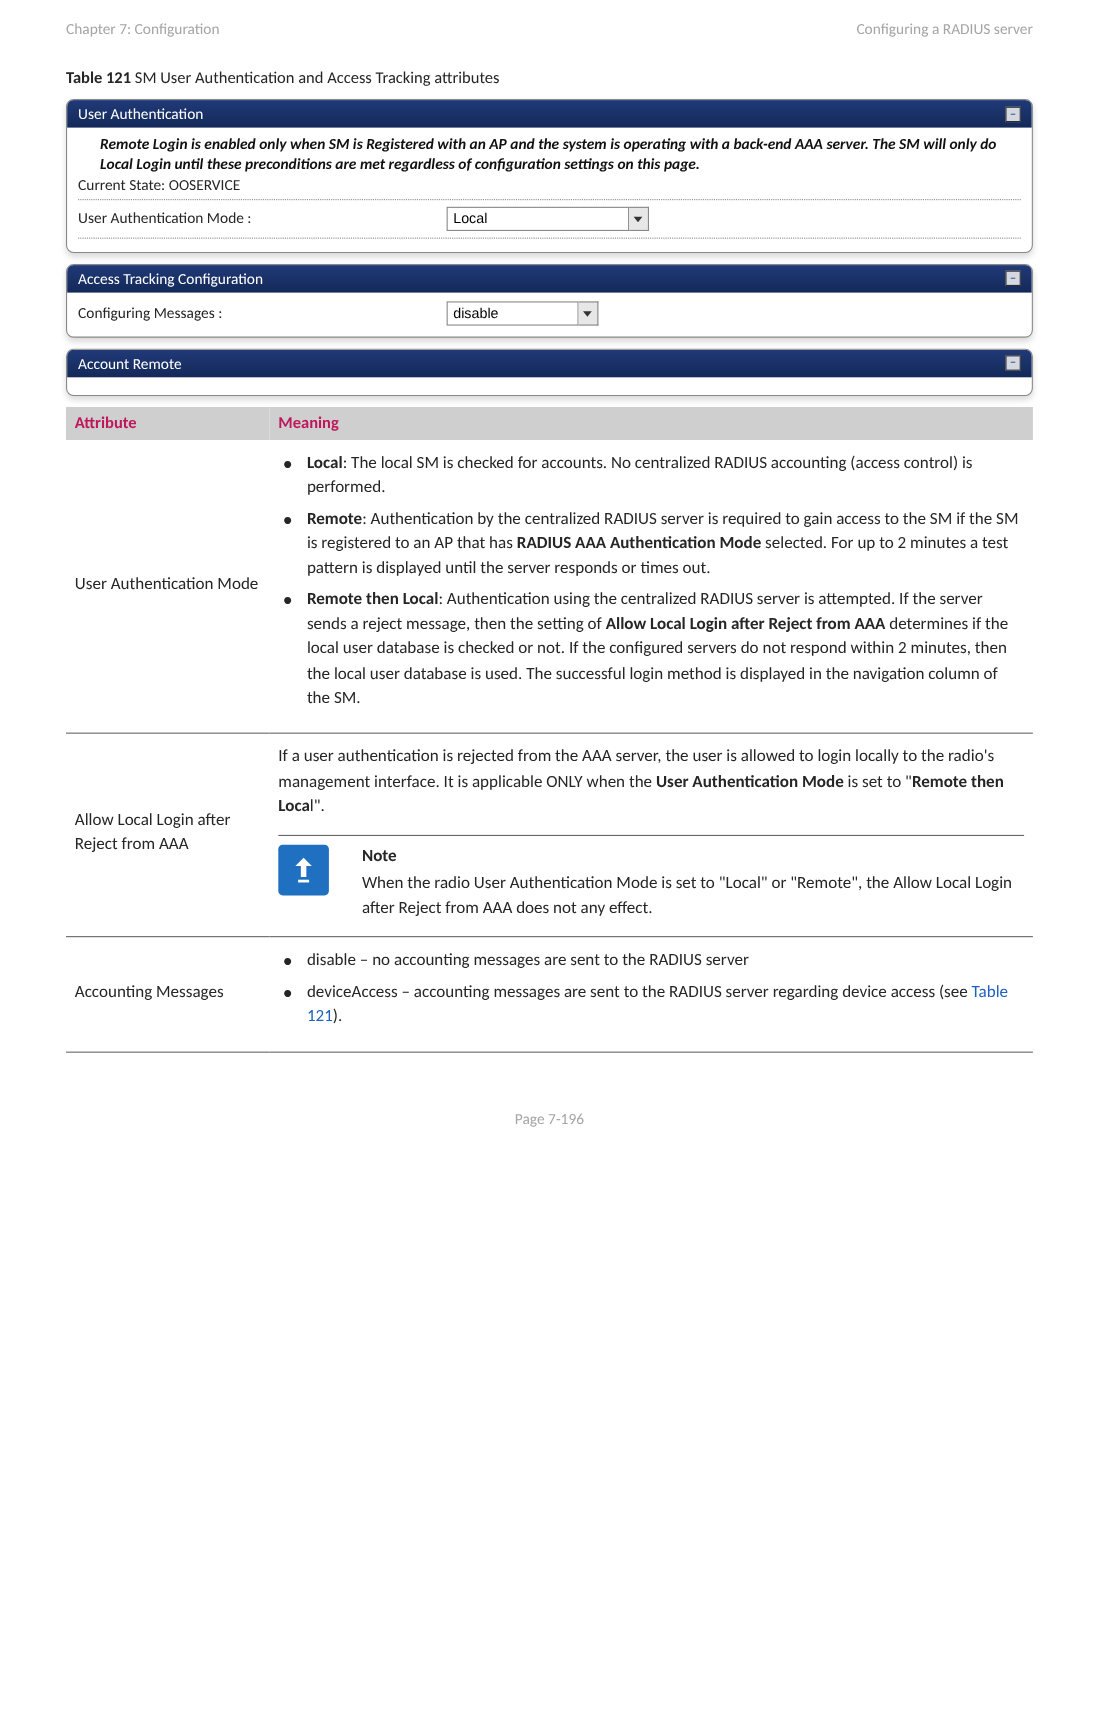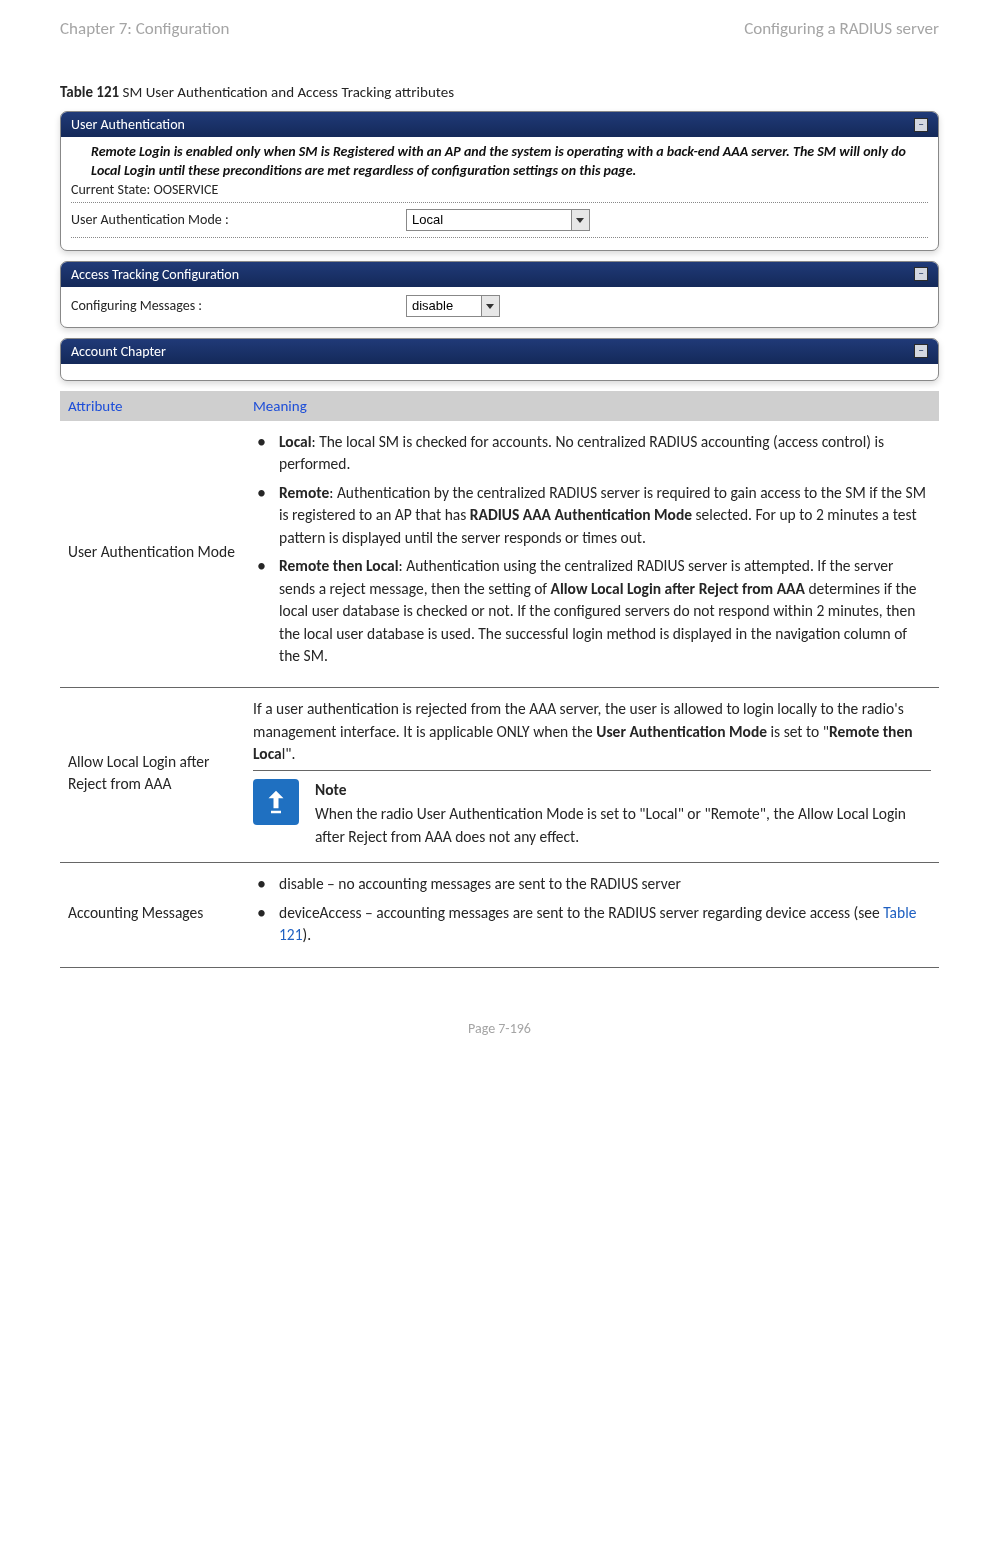--- a/index.html
+++ b/index.html
@@ -9,22 +9,22 @@
     color: #262626;
     width: 999px;
     margin: 0 auto;
     padding: 18px 60px 0 60px;
     background: #fff;
   }
   .header {
     display: flex;
     justify-content: space-between;
     color: #a5a5a5;
-    font-size: 17px;
-    margin-bottom: 44px;
+    font-size: 14px;
+    margin-bottom: 27px;
   }
   .table-caption {
     font-size: 15px;
     margin-bottom: 10px;
   }
   .table-caption b { font-weight: 700; }
   .panel {
     border: 1px solid #888;
     border-radius: 7px;
     box-shadow: 0 3px 6px rgba(0,0,0,.15);
@@ -48,59 +48,59 @@
     color: #142959;
     font-size: 11px;
     line-height: 12px;
     text-align: center;
   }
   .panel-body { padding: 6px 10px 8px 10px; font-size: 14px; }
   .intro-italic { font-style: italic; font-weight: 600; color: #111; line-height: 1.35; margin-left: 20px; }
   .row { display: flex; align-items: center; padding: 2px 0; }
   .row-label { width: 335px; }
   .row-input { width: 166px; height: 22px; border: 1px solid #888; background: #fff; font-size: 13px; padding: 0 5px; }
-  .sel-small { width: 76px; }
+  .sel-small { width: 120px; }
   .caret { display:inline-block; width:18px; height:22px; border:1px solid #888; border-left:none; background:#e7e7e7; position:relative; vertical-align:top; }
   .caret::after { content:""; position:absolute; top:8px; left:4px; border-left:4px solid transparent; border-right:4px solid transparent; border-top:5px solid #333; }
   .radio-col { font-size: 14px; line-height: 1.3; margin-left: 30px; }
   .radio-dot { display:inline-block; width:10px; height:10px; border:1px solid #555; border-radius:50%; margin-right:4px; vertical-align:middle; position:relative; }
   .radio-dot.filled::after { content:""; position:absolute; top:2px; left:2px; width:4px; height:4px; background:#000; border-radius:50%; }
   hr.dotted { border:none; border-top:1px dotted #888; margin: 4px 0; }
 
   table.attr {
     width: 100%;
     border-collapse: collapse;
     margin-top: 6px;
   }
   table.attr th {
     text-align: left;
     background: #cfcfcf;
-    font-weight: 400;
+    font-weight: 700;
     padding: 6px 8px;
     font-size: 15px;
-    color: #1d4ed8;
+    color: #be185d;
   }
   table.attr td {
     vertical-align: middle;
     padding: 10px 8px 14px 8px;
     border-bottom: 1px solid #666;
     font-size: 15.5px;
     line-height: 1.45;
   }
   table.attr td:first-child { width: 185px; }
   ul.bullets { list-style: none; padding-left: 26px; }
   ul.bullets li { position: relative; margin-bottom: 6px; }
   ul.bullets li::before {
     content: "•";
     position: absolute;
     left: -22px;
     font-size: 18px;
     top: -2px;
   }
-  .note-row { display:flex; gap:16px; border-top:1px solid #666; padding-top:8px; margin-top:4px; }
+  .note-row { display:flex; gap:30px; border-top:1px solid #666; padding-top:8px; margin-top:14px; }
   .note-icon {
     width:46px; height:46px; background:#1f70c1; border-radius:4px;
     display:flex; align-items:center; justify-content:center; flex:0 0 46px;
   }
   .note-icon svg { width:30px; height:30px; }
   .note-body { flex:1; }
   .note-body .note-title { font-weight: 700; margin-bottom: 2px; }
   .link-blue { color: #1f60c1; }
   .footer { text-align:center; color:#a5a5a5; font-size:14px; margin-top:52px; padding-bottom:20px; }
 </style>
@@ -143,21 +143,21 @@
     <div class="row">
       <span class="row-label">Configuring Messages :</span>
       <input class="row-input sel-small" value="disable" style="">
         <span class="caret"></span>
     </div>
   </div>
 </div>
 
 <div class="panel">
   <div class="panel-header">
-    <span>Account Chapter</span>
+    <span>Account Remote</span>
     <span class="collapse-box">−</span>
   </div>
   <div class="panel-body" style="height:16px;"></div>
 </div>
 
 <table class="attr">
   <tbody>
       <tr>
     <th>Attribute</th>
     <th>Meaning</th>

